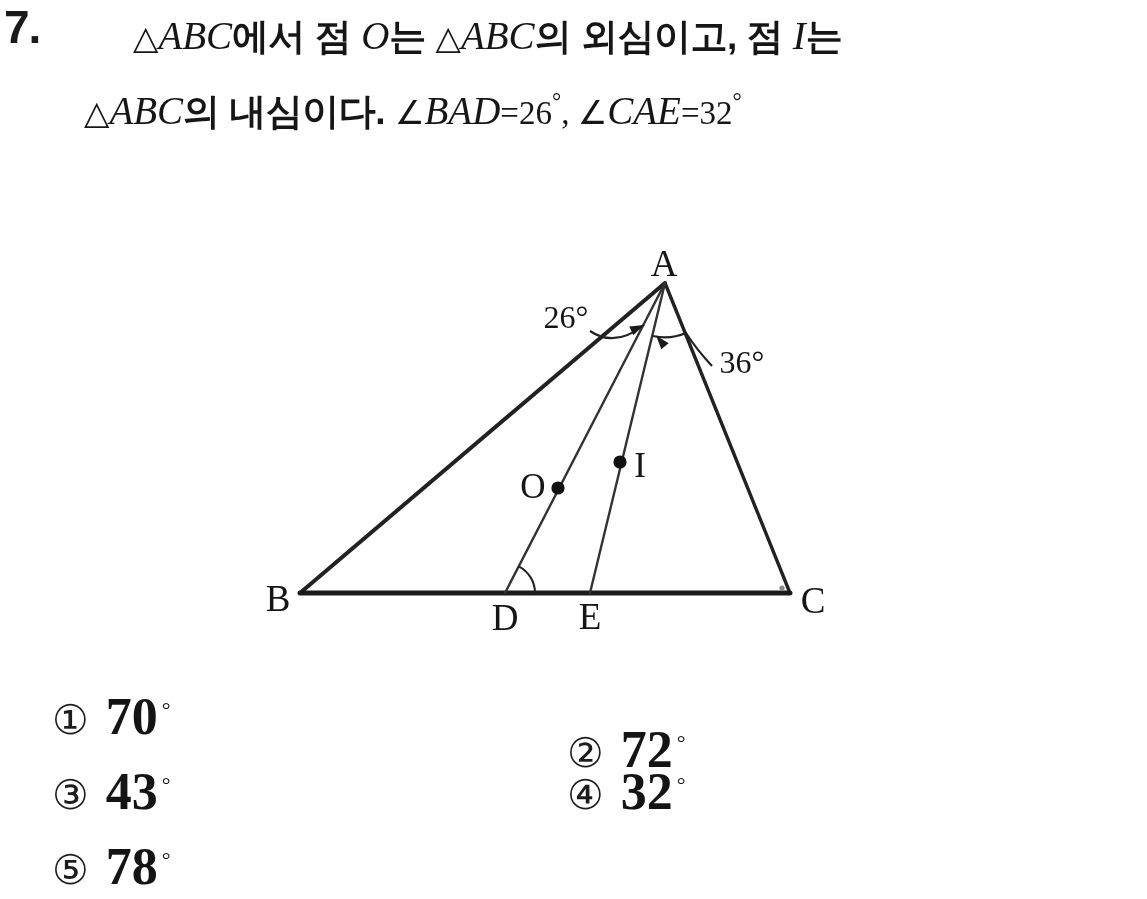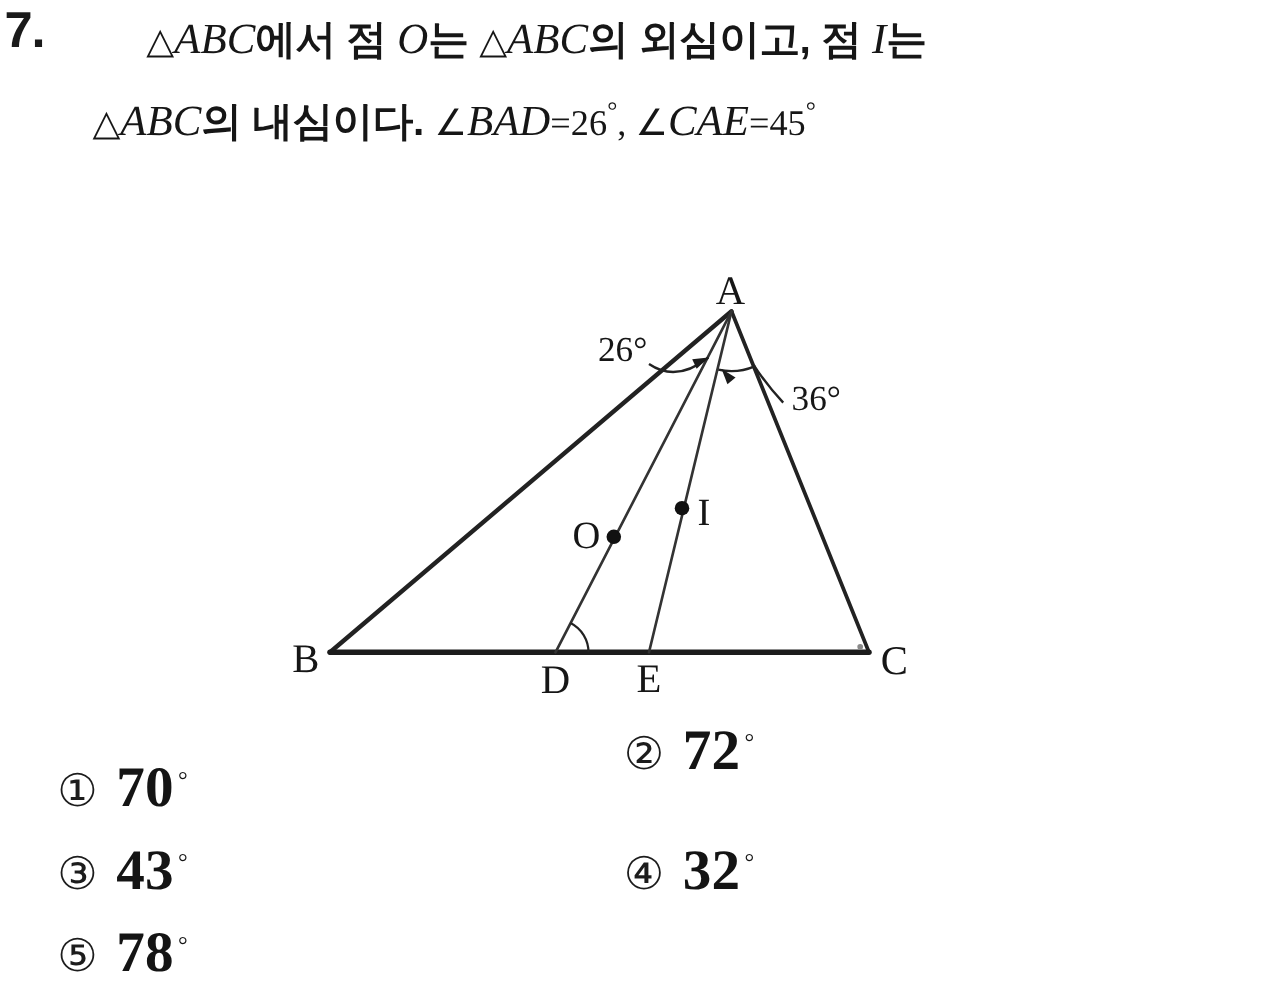--- a/index.html
+++ b/index.html
@@ -48,35 +48,35 @@
     font-family:"Liberation Serif",serif;
     font-weight:700;font-size:52px;color:#141414;
     margin-left:17px;
   }
   .opt .odeg{
     font-family:"Liberation Serif",serif;
     font-size:22px;font-weight:400;color:#141414;
     vertical-align:17px;margin-left:4px;
   }
   .opt.o1{left:52px;top:691px;}
-  .opt.o2{left:567px;top:657px;}
+  .opt.o2{left:567px;top:724px;}
   .opt.o3{left:52px;top:766px;}
   .opt.o4{left:567px;top:766px;}
   .opt.o5{left:52px;top:841px;}
 </style>
 </head>
 <body>
 
 <div class="page" style="background: rgb(255, 255, 255); color: rgb(26, 26, 26);">
 
   <div class="problem-number">7.</div>
 
   <div class="pline l1"><span class="sym">△</span><span class="mi">ABC</span><span class="kr">에서 점 </span><span class="mi">O</span><span class="kr">는 </span><span class="sym">△</span><span class="mi">ABC</span><span class="kr">의 외심이고, 점 </span><span class="mi">I</span><span class="kr">는</span></div>
 
-  <div class="pline l2"><span class="sym">△</span><span class="mi">ABC</span><span class="kr">의 내심이다. </span><span class="sym">∠</span><span class="mi">BAD</span><span class="mn">=26</span><span class="deg">°</span><span class="mn">,  </span><span class="sym">∠</span><span class="mi">CAE</span><span class="mn">=45</span><span class="deg">°</span></div>
+  <div class="pline l2"><span class="sym">△</span><span class="mi">ABC</span><span class="kr">의 내심이다. </span><span class="sym">∠</span><span class="mi">BAD</span><span class="mn">=26</span><span class="deg">°</span><span class="mn">,  </span><span class="sym">∠</span><span class="mi">CAE</span><span class="mn">=32</span><span class="deg">°</span></div>
 
 
   <svg class="figure" width="630" height="410" viewBox="0 0 630 410">
 
     <line x1="415" y1="43" x2="50" y2="353" stroke="#222" stroke-width="4" stroke-linecap="round"></line>
     <line x1="415" y1="43" x2="540" y2="353" stroke="#222" stroke-width="3.4" stroke-linecap="round"></line>
     <line x1="50" y1="353" x2="540" y2="353" stroke="#1c1c1c" stroke-width="5" stroke-linecap="round"></line>
 
     <line x1="415" y1="43" x2="255" y2="353" stroke="#333" stroke-width="2.4" stroke-linecap="round"></line>
     <line x1="415" y1="43" x2="340" y2="353" stroke="#333" stroke-width="2.4" stroke-linecap="round"></line>

